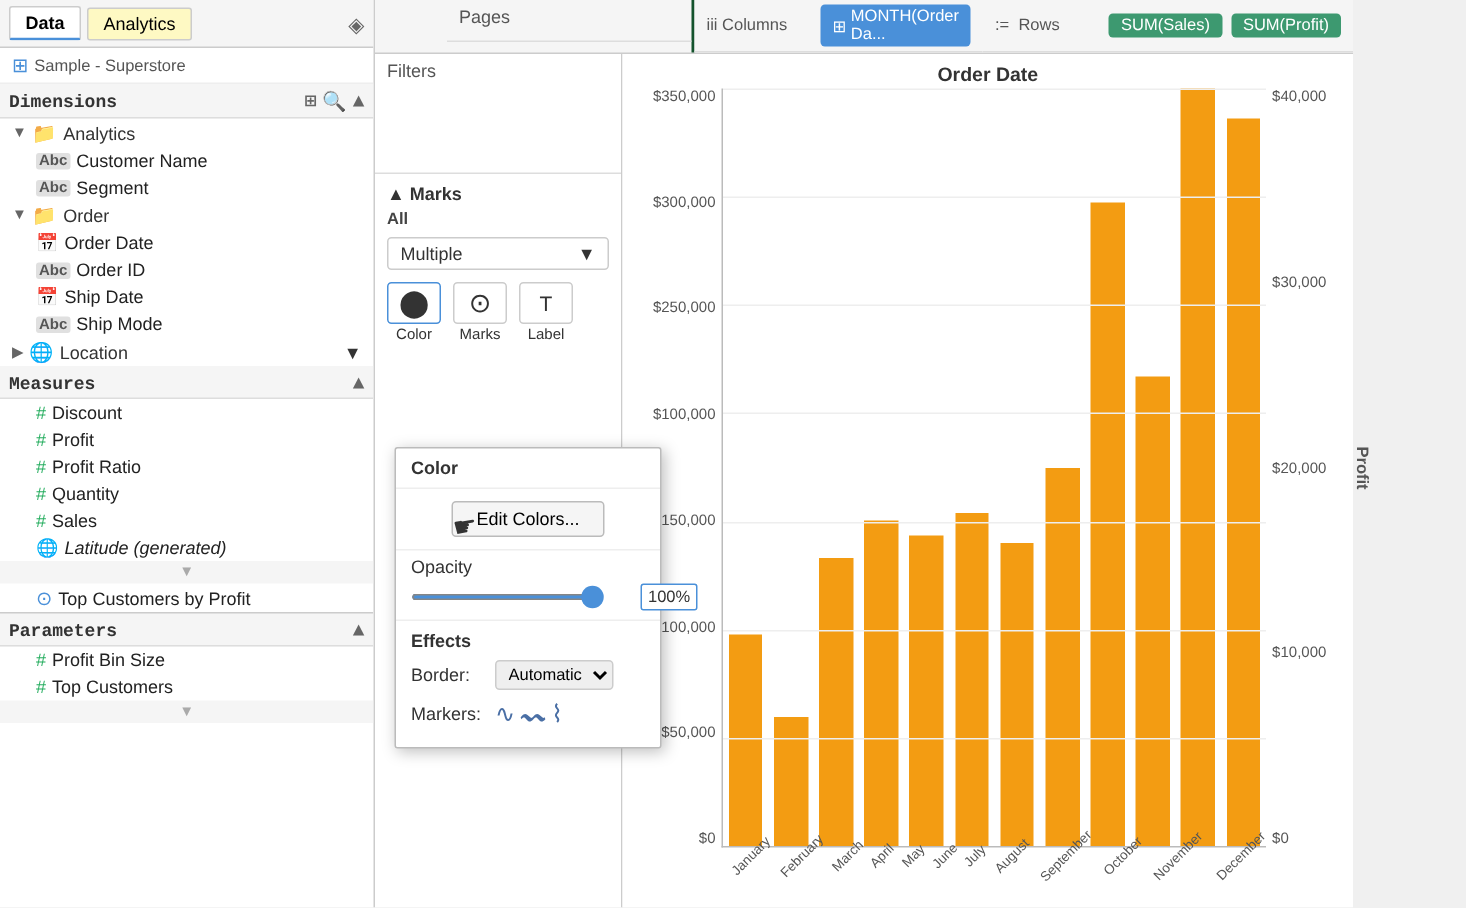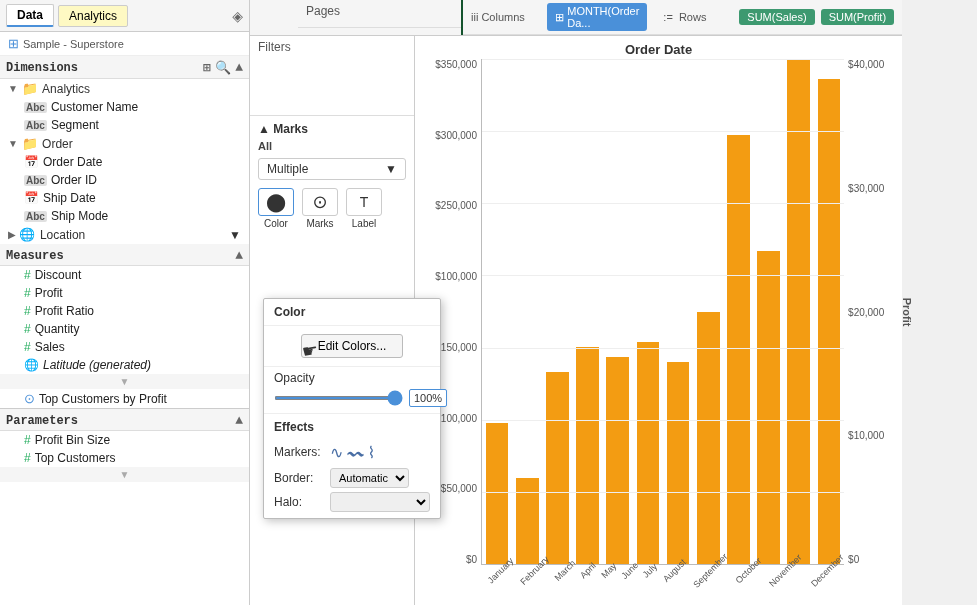--- a/index.html
+++ b/index.html
@@ -372,47 +372,41 @@
   </div>
 </div>
 
 <div class="color-popup" style="position:fixed; left:263px; top:298px; width:178px; background:#fff; border:1px solid #bbb; box-shadow:2px 2px 10px rgba(0,0,0,0.25); z-index:100; border-radius:2px;">
   <div style="padding:6px 10px; font-weight:700; font-size:12px; border-bottom:1px solid #eee;">Color</div>
 
   <button style="margin:8px auto; display:block; padding:4px 16px; border:1px solid #bbb; border-radius:3px; background:#f5f5f5; font-size:12px; cursor:pointer;">Edit Colors...</button>
 
   <div style="padding:4px 10px 6px 10px; font-size:12px; border-top:1px solid #eee;">
     <div style="margin-bottom:4px;">Opacity</div>
-    <div style="display:flex; align-items:center; gap:6px;">
+    <div style="display:flex; align-items:center; gap:24px;">
       <input type="range" min="0" max="100" value="100" style="flex: 1 1 0%; height: 4px; accent-color: rgb(74, 144, 217);">
       <div style="border:1px solid #4a90d9; padding:2px 4px; font-size:11px; width:40px; text-align:center; border-radius:2px; background:#fff;">100%</div>
     </div>
   </div>
 
   <div style="padding:6px 10px; border-top:1px solid #eee; font-size:12px;">
     <div style="font-weight:700; margin-bottom:6px;">Effects</div>
-
-    <div style="display:flex; align-items:center; gap:4px; margin-bottom:4px;">
-      <span style="min-width:52px;">Markers:</span>
-      <span style="font-size:16px; color:#4a6fa5; cursor:pointer;">∿</span>
-      <span style="font-size:16px; color:#4a6fa5; cursor:pointer;">〰</span>
-      <span style="font-size:16px; color:#4a6fa5; cursor:pointer;">⌇</span>
-    </div>
 
     <div style="display:flex; align-items:center; gap:4px; margin-bottom:4px;">
       <span style="min-width:52px;">Border:</span>
       <select style="border:1px solid #ccc; border-radius:3px; padding:2px 4px; font-size:11px;">
         <option>Automatic</option>
         <option>None</option>
         <option>Black</option>
       </select>
     </div>
 
-    <div style="display:flex; align-items:center; gap:4px;">
-      <span style="min-width:52px;">Halo:</span>
-      <select style="border:1px solid #ccc; border-radius:3px; padding:2px 4px; font-size:11px; flex:1;">
-        <option></option>
-      </select>
-    </div>
+    <div style="display:flex; align-items:center; gap:4px; margin-bottom:4px;">
+      <span style="min-width:52px;">Markers:</span>
+      <span style="font-size:16px; color:#4a6fa5; cursor:pointer;">∿</span>
+      <span style="font-size:16px; color:#4a6fa5; cursor:pointer;">〰</span>
+      <span style="font-size:16px; color:#4a6fa5; cursor:pointer;">⌇</span>
+    </div>
+
   </div>
 </div>
 
 <div style="position:fixed; left:302px; top:340px; font-size:18px; color:#333; pointer-events:none; z-index:200; transform:rotate(-10deg);">☛</div>
 
 </body></html>

